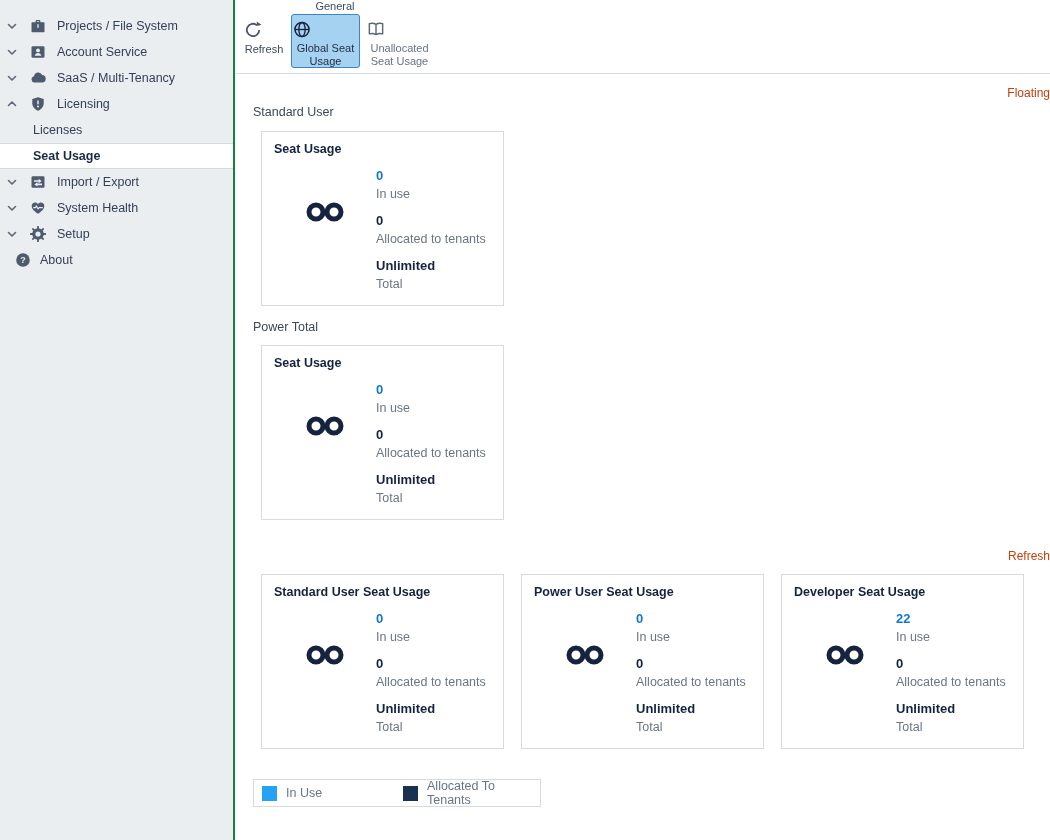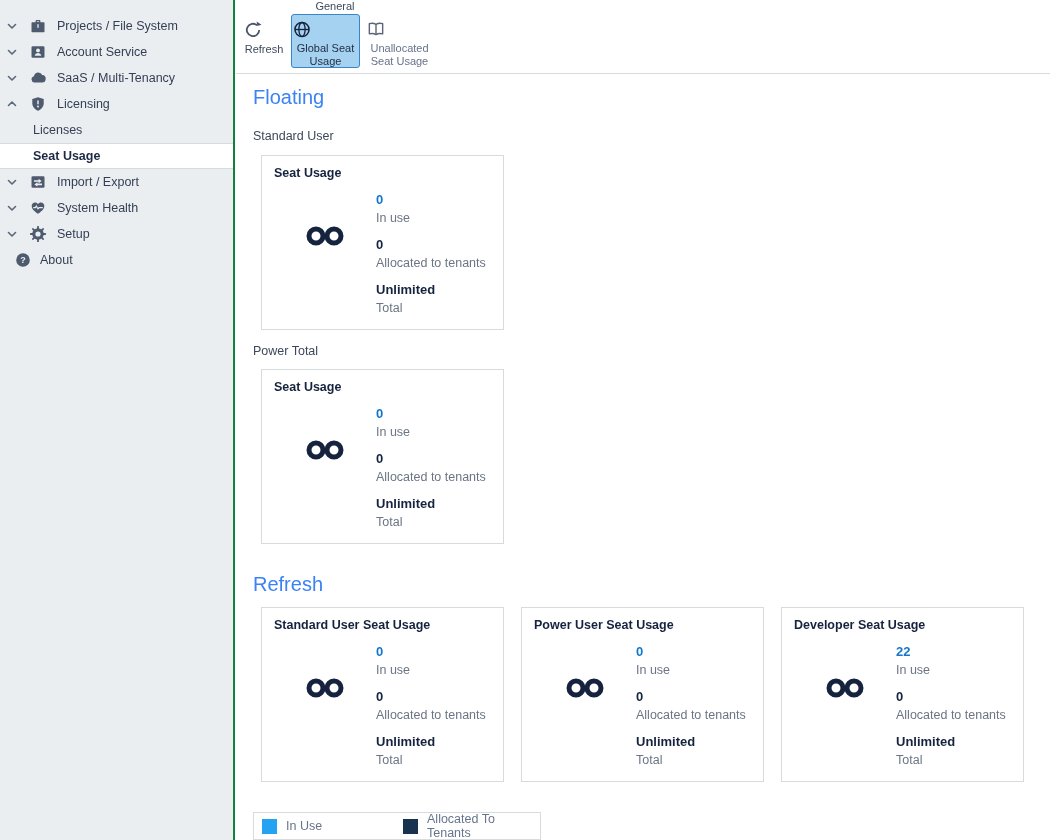--- a/index.html
+++ b/index.html
@@ -34,22 +34,22 @@
     text-align:center; color:#3e4a5f; border:1px solid transparent; border-radius:3px;
     cursor:pointer; background:transparent; }
   .tb-btn .t-ico { width:20px; height:20px; margin-bottom:3px; color:#4c5568; }
   .tb-btn.wide { width:69px; }
   .tb-btn.selected { background:#a6d2f1; border-color:#3787c8; color:#1f2b42; }
   .tb-btn.selected .t-ico { color:#16233f; }
   .tb-btn.muted { color:#67728a; }
   .tb-btn.muted .t-ico { color:#5a6678; }
 
   .content { padding:12px 0 0 17px; }
-  .sec-title { font-size:20px; color:#3b82f6; }
-  .sub-label { font-size:12.5px; color:#3c4859; margin-top:20px; }
+  .sec-title { font-size:12px; color:#c2410c;text-align:right; }
+  .sub-label { font-size:12.5px; color:#3c4859; margin-top:5px; }
 
   .card { width:243px; height:175px; border:1px solid #d8dbde; background:#fff;
     margin-left:8px; padding:10px 12px; }
   .card-title { font-size:12.5px; font-weight:bold; color:#16233f; }
   .card-body { display:flex; margin-top:8px; }
   .inf-wrap { width:102px; height:96px; display:flex; align-items:center; justify-content:center; }
   .inf-wrap svg { color:#16233f; }
   .stats { margin-top:4px; }
   .stat { margin-bottom:10px; }
   .stat .val { font-size:13px; font-weight:600; line-height:16px; }

